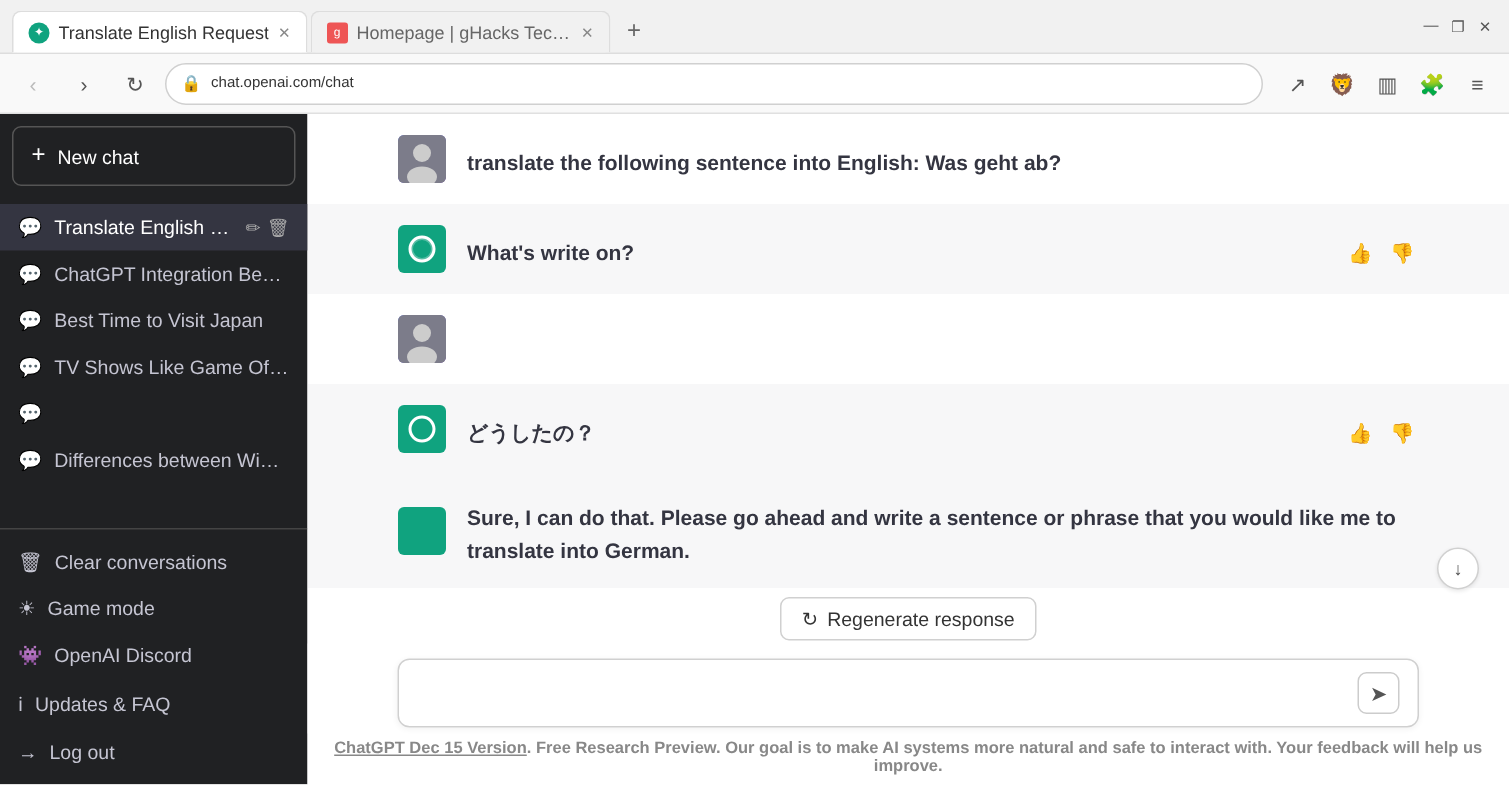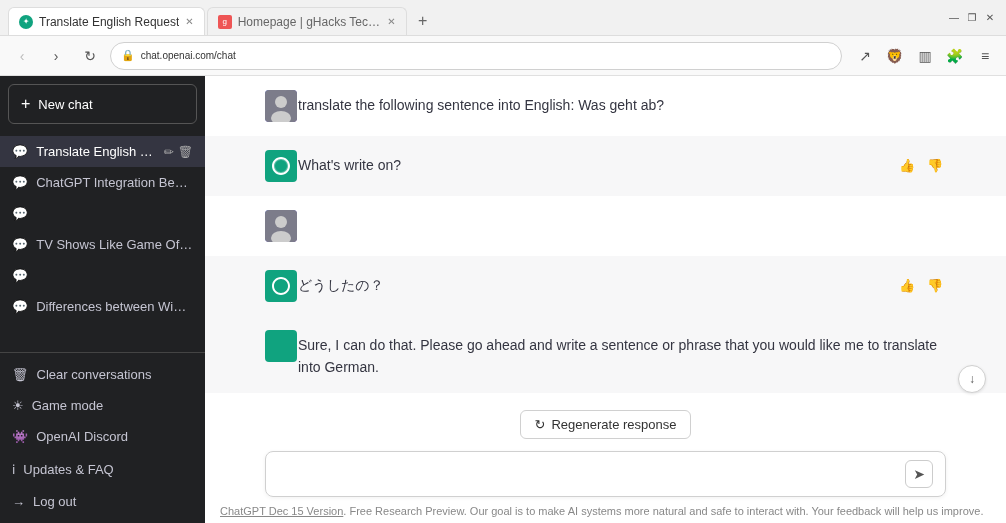--- a/index.html
+++ b/index.html
@@ -137,23 +137,24 @@
       background: #fff;
       overflow: hidden;
     }
     .chat-messages {
       flex: 1;
       overflow-y: auto;
       padding: 0;
     }
     .message-row {
       display: flex;
-      align-items: flex-start;
+      align-items: center;
       padding: 14px 60px;
-      gap: 1px;
+      gap: 14px;
+      font-weight: bold;
     }
     .message-row.assistant { background: #f7f7f8; }
     .message-row.user { background: #fff; }
     .message-content {
       flex: 1;
       font-size: 14px;
       color: #343541;
       line-height: 1.6;
       padding-top: 4px;
     }
@@ -226,24 +227,25 @@
       padding: 6px 14px;
       border: 1px solid #d0d0d0;
       border-radius: 6px;
       font-size: 13px;
       color: #333;
       cursor: pointer;
       background: #fff;
     }
 
     .footer-note {
-      text-align: left;
+      text-align: center;
       font-size: 11px;
       color: #888;
-      padding: 4px 15px 6px;
+      padding: 4px 4px 6px;
+      font-weight: bold;
     }
     .footer-note a { color: #888; text-decoration: underline; }
 
     
     .chat-messages::-webkit-scrollbar { width: 6px; }
     .chat-messages::-webkit-scrollbar-thumb { background: #d0d0d0; border-radius: 3px; }
 
     .scroll-down-btn {
       position: absolute;
       right: 20px;
@@ -365,20 +367,21 @@
           <span>✏</span>
           <span>🗑</span>
         </div>
       </div>
       <div class="sidebar-item">
         <span style="font-size:13px;">💬</span>
         <span class="sidebar-item-text">ChatGPT Integration Benefits</span>
       </div>
       <div class="sidebar-item">
         <span style="font-size:13px;">💬</span>
+        <span class="sidebar-item-text">Best Time to Visit Japan</span>
       </div>
       <div class="sidebar-item">
         <span style="font-size:13px;">💬</span>
         <span class="sidebar-item-text">TV Shows Like Game Of Thron</span>
       </div>
       <div class="sidebar-item">
         <span style="font-size:13px;">💬</span>
       </div>
       <div class="sidebar-item">
         <span style="font-size:13px;">💬</span>

